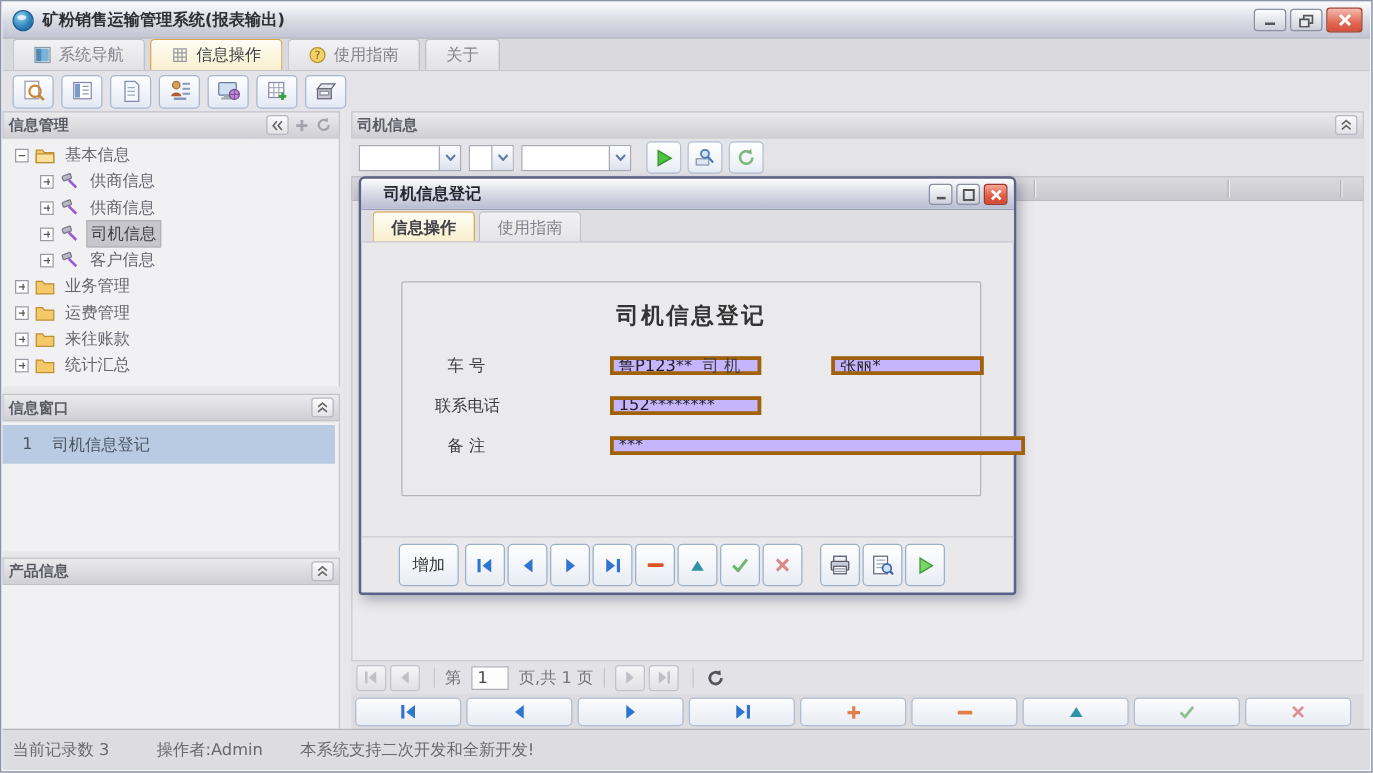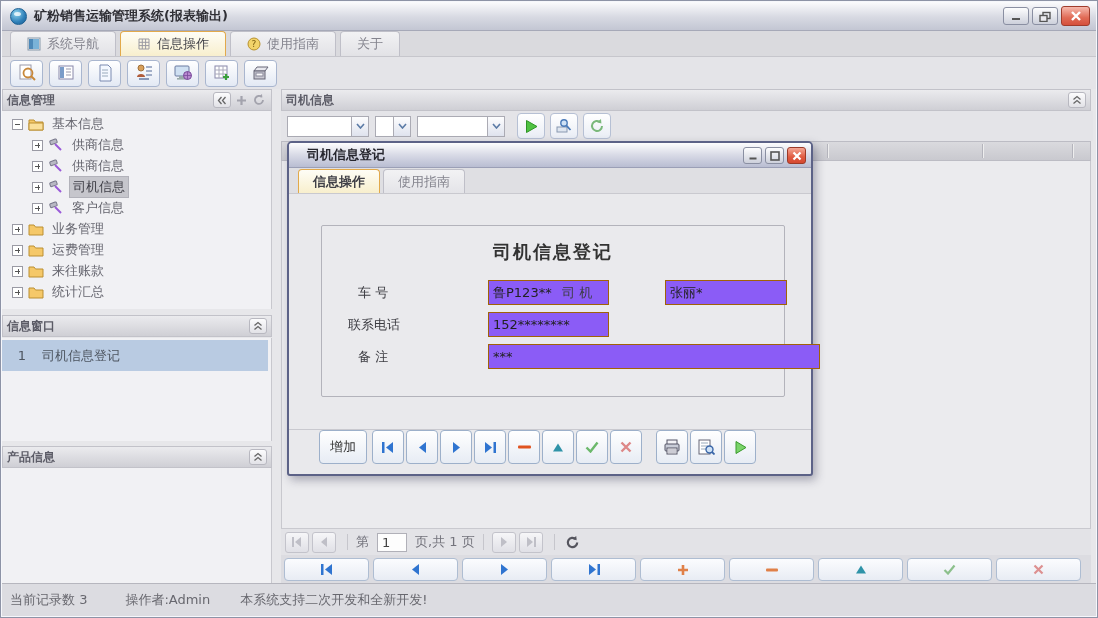--- a/index.html
+++ b/index.html
@@ -120,24 +120,24 @@
   .dtab { height:24px; display:flex; align-items:center; padding:0 14px; margin-right:3px;
     border:1px solid #bfbfc8; border-bottom:none; border-radius:4px 4px 0 0;
     background:linear-gradient(#f2f2f4,#e4e4e8); color:#84848e; }
   .dtab.active { background:linear-gradient(#fefdf6,#f8efcd); border-color:#e2a94b; color:#3f3f46; font-weight:bold; }
   .groupbox { position:absolute; left:32px; top:82px; width:464px; height:172px;
     border:1px solid #b3b3bb; border-radius:2px; background:#eaeaed; }
   .formtitle { position:absolute; left:0; top:14px; width:100%; text-align:center;
     font-size:18px; font-weight:bold; color:#333; letter-spacing:2px; }
   .frow { position:absolute; height:21px; display:flex; align-items:center; color:#3c3c42;gap:44px; }
   .flabel { font-size:13px; }
-  .finput { height:25px; border:1px solid #a16207; background:#8b5cf6; padding:0 4px;
+  .finput { height:15px; border:3px solid #a16207; background:#c4b5fd; padding:0 4px;
     font:13px "DejaVu Sans","Liberation Sans",sans-serif; color:#222; }
   .dbar { position:absolute; left:0; bottom:0; right:0; height:45px; border-top:1px solid #c9c9cf;
-    display:flex; padding-left:30px; }
+    display:flex; align-items:center; padding-left:30px; }
   .dbutton { height:34px; border:1px solid #9db0ca; border-radius:4px;
     background:linear-gradient(#ffffff,#e7ecf4); display:flex; align-items:center; justify-content:center; margin-right:2px; }
   .dbutton.txt { width:48px; font-size:13px; color:#333; margin-right:5px; }
   .dbutton.ic { width:32px; }
   .gap { width:12px; }
 </style>
 </head>
 <body>
 
 <div class="window">

